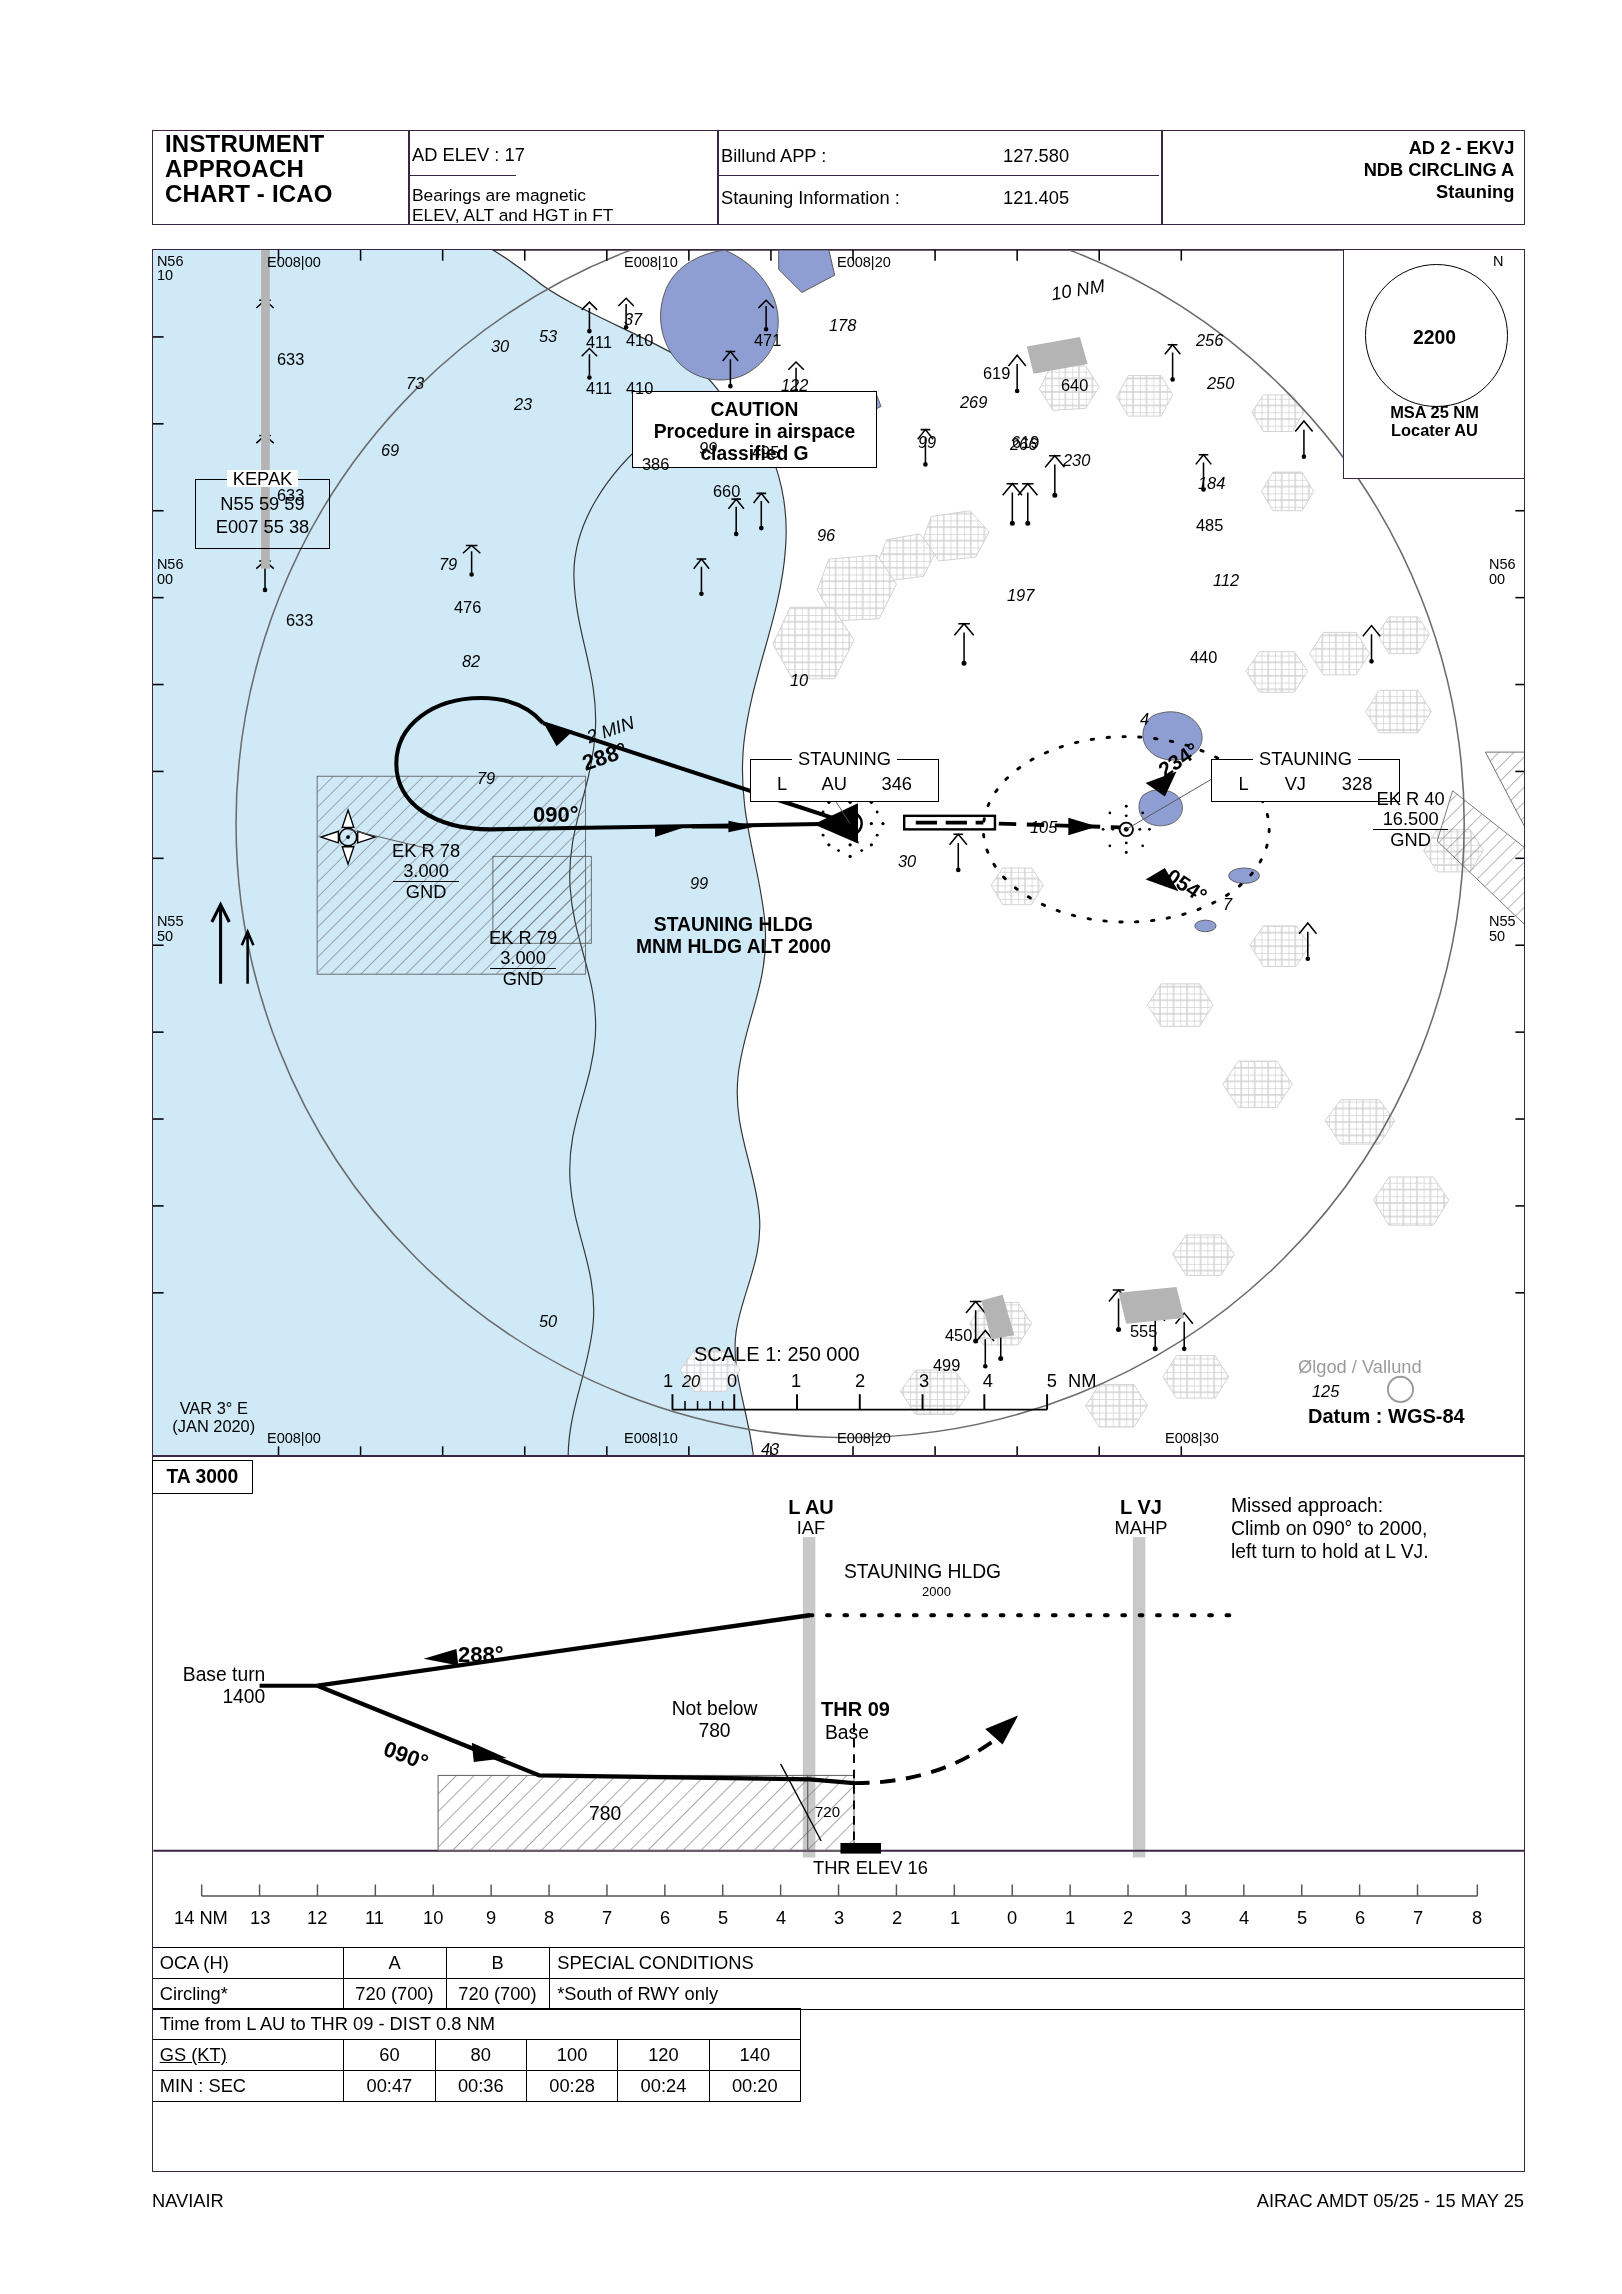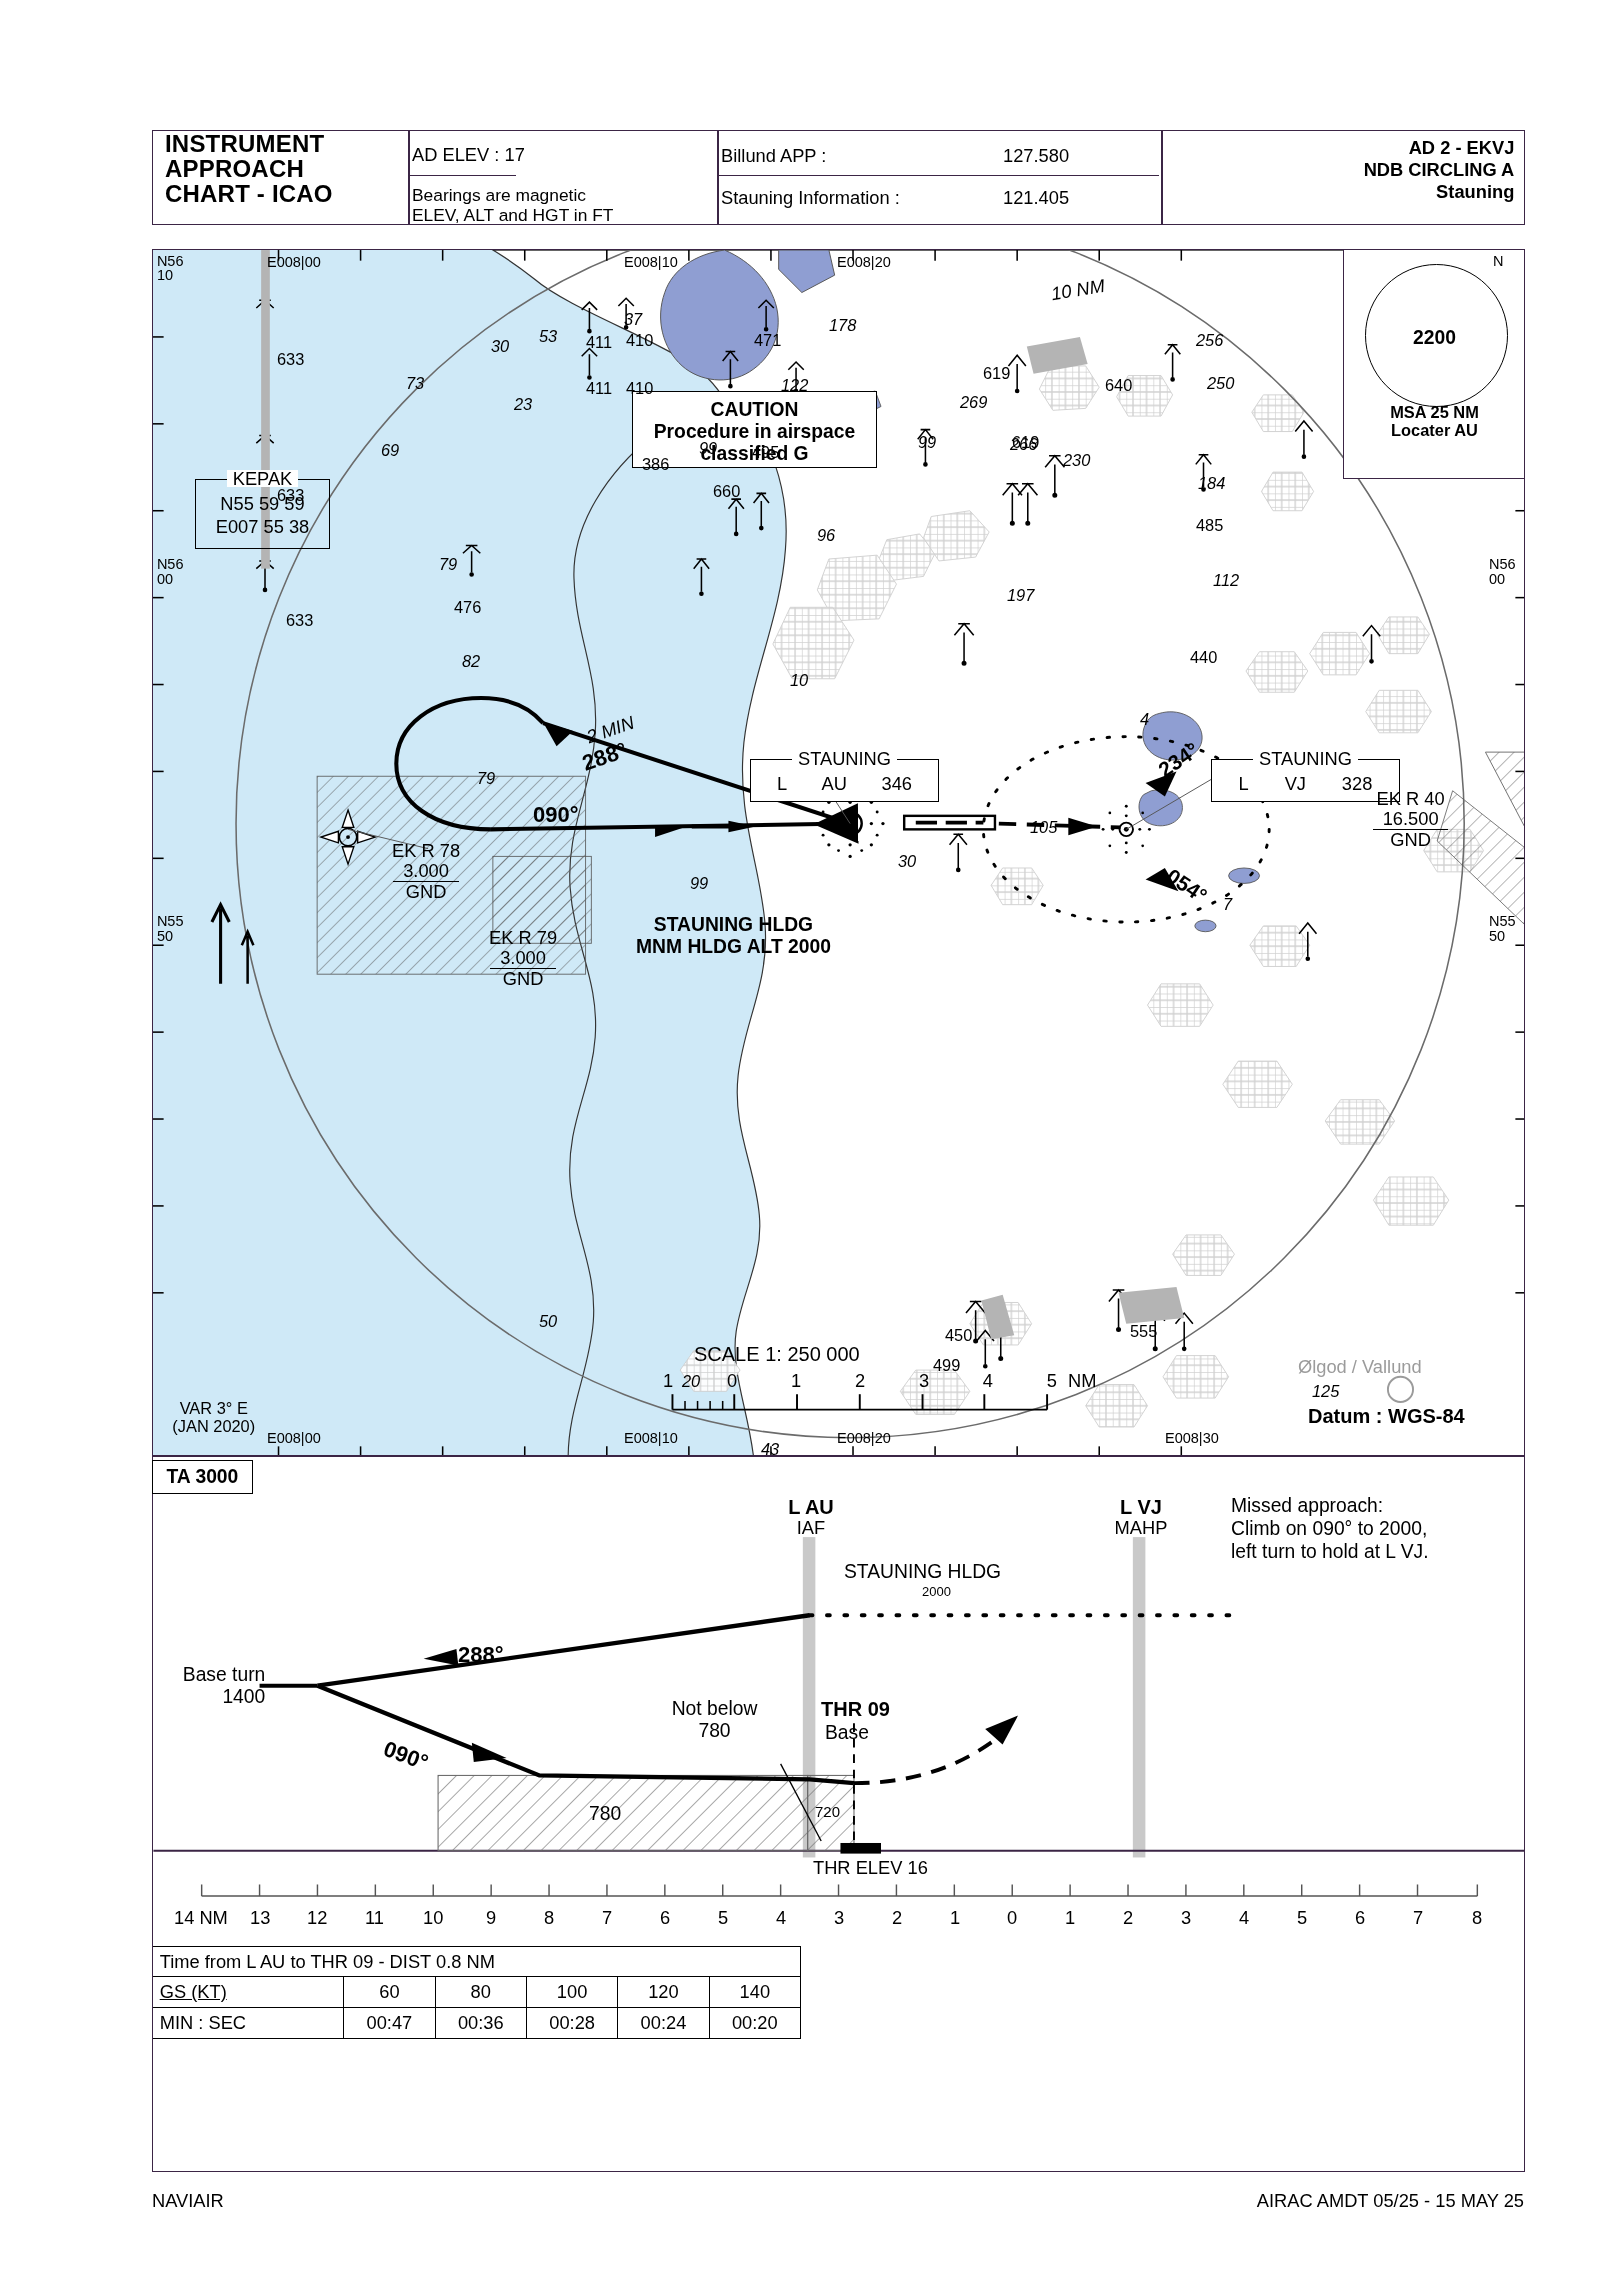--- a/index.html
+++ b/index.html
@@ -604,21 +604,21 @@
     <div class="lbl" style="left:228px;top:191px;"><i>69</i></div>
     <div class="lbl" style="left:286px;top:305px;"><i>79</i></div>
     <div class="lbl" style="left:309px;top:402px;"><i>82</i></div>
     <div class="lbl" style="left:324px;top:519px;"><i>79</i></div>
     <div class="lbl" style="left:546px;top:189px;"><i>99</i></div>
     <div class="lbl" style="left:628px;top:126px;"><i>122</i></div>
     <div class="lbl" style="left:830px;top:114px;">619</div>
     <div class="lbl" style="left:859px;top:183px;">619</div>
     <div class="lbl" style="left:1043px;top:81px;"><i>256</i></div>
     <div class="lbl" style="left:1054px;top:124px;"><i>250</i></div>
-    <div class="lbl" style="left:908px;top:126px;margin-left:44px;">640</div>
+    <div class="lbl" style="left:908px;top:126px;">640</div>
     <div class="lbl" style="left:807px;top:143px;"><i>269</i></div>
     <div class="lbl" style="left:857px;top:185px;"><i>266</i></div>
     <div class="lbl" style="left:910px;top:201px;"><i>230</i></div>
     <div class="lbl" style="left:1045px;top:224px;"><i>184</i></div>
     <div class="lbl" style="left:1043px;top:266px;">485</div>
     <div class="lbl" style="left:1060px;top:321px;"><i>112</i></div>
     <div class="lbl" style="left:664px;top:276px;"><i>96</i></div>
     <div class="lbl" style="left:765px;top:183px;"><i>99</i></div>
     <div class="lbl" style="left:560px;top:232px;">660</div>
     <div class="lbl" style="left:599px;top:193px;">495</div>
@@ -765,20 +765,36 @@
       <span class="lbl" style="left:970px;font-size:18.3px;">2</span>
       <span class="lbl" style="left:1028px;font-size:18.3px;">3</span>
       <span class="lbl" style="left:1086px;font-size:18.3px;">4</span>
       <span class="lbl" style="left:1144px;font-size:18.3px;">5</span>
       <span class="lbl" style="left:1202px;font-size:18.3px;">6</span>
       <span class="lbl" style="left:1260px;font-size:18.3px;">7</span>
       <span class="lbl" style="left:1319px;font-size:18.3px;">8</span>
     </div>
 
     <div style="position:absolute;left:-1px;top:490px;width:1373px;">
+      <table class="tbl" style="width:1373px;">
+        <tbody>
+            <tr>
+          <td style="width:191px;border-left:none;">OCA (H)</td>
+          <td class="tc" style="width:103px;">A</td>
+          <td class="tc" style="width:103px;">B</td>
+          <td style="border-right:none;">SPECIAL CONDITIONS</td>
+        </tr>
+        <tr>
+          <td style="border-left:none;">Circling*</td>
+          <td class="tc">720 (700)</td>
+          <td class="tc">720 (700)</td>
+          <td style="border-right:none;">*South of RWY only</td>
+        </tr>
+      </tbody>
+        </table>
 
       <table class="tbl" style="width:649px;margin-top:-1.4px;">
         <tbody>
             <tr>
           <td colspan="6" style="border-left:none;">Time from L AU to THR 09 - DIST 0.8 NM</td>
         </tr>
         <tr>
           <td style="width:191px;border-left:none;text-decoration:underline;">GS (KT)</td>
           <td class="tc" style="width:91px;">60</td>
           <td class="tc" style="width:91px;">80</td>

